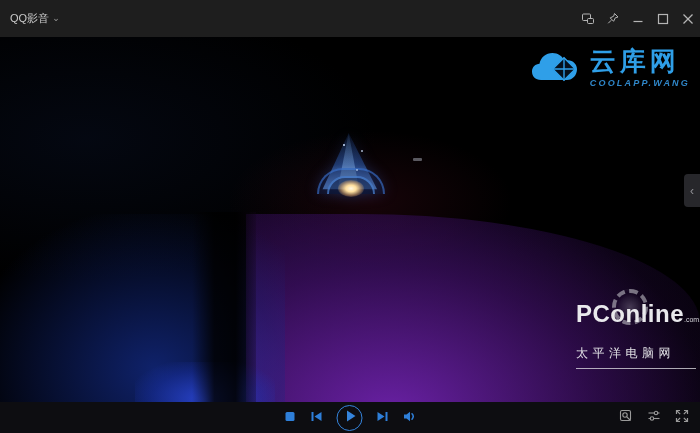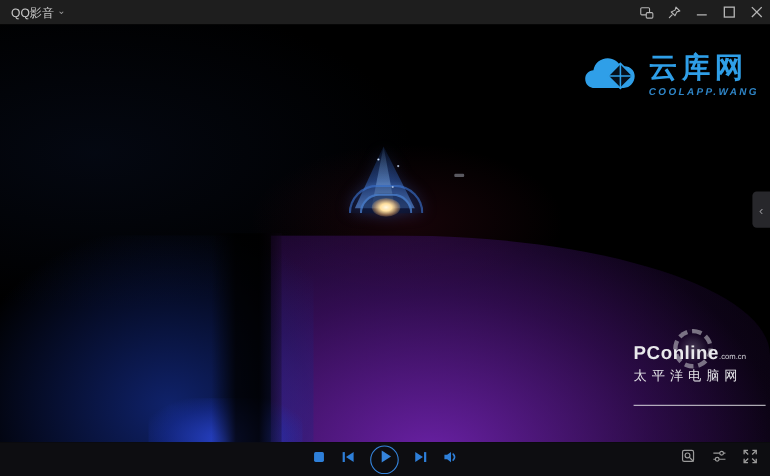--- a/index.html
+++ b/index.html
@@ -1,21 +1,21 @@
 <!DOCTYPE html>
 <html><head>
 <meta charset="utf-8">
 <style>
   * { margin:0; padding:0; box-sizing:border-box; }
   html,body { width:700px; height:433px; overflow:hidden; background:#000;
     font-family:"Liberation Sans", sans-serif; }
   .window { position:relative; width:700px; height:433px; background:#000; overflow:hidden; }
 
   
-  .titlebar { position:absolute; top:0; left:0; right:0; height:22px; background:#1e1e1e;
+  .titlebar { position:absolute; top:0; left:0; right:0; height:37px; background:#1e1e1e;
     display:flex; align-items:center; z-index:40; }
   .app-title { margin-left:10px; color:#c9c9c9; font-size:11px; display:flex; align-items:center; gap:3px; cursor:default; }
   .app-title .dd { font-size:9px; color:#9a9a9a; position:relative; top:-1px; }
   .tb-right { margin-left:auto; display:flex; height:100%; }
   .tb-btn { width:25px; height:100%; display:flex; align-items:center; justify-content:center; cursor:pointer; }
   .tb-btn svg { display:block; }
 
   
   .video { position:absolute; top:22px; left:0; right:0; bottom:31px; background:#000; overflow:hidden; cursor:pointer; }
   .layer { position:absolute; pointer-events:none; }
@@ -60,24 +60,24 @@
   .coolapp { position:absolute; top:26px; right:10px; display:flex; align-items:flex-start; gap:7px; z-index:20; pointer-events:none;text-align:center; }
   .coolapp-text { display:flex; flex-direction:column; align-items:flex-start; }
   .coolapp-title { color:#2f9fe8; font-size:26px; font-weight:bold; letter-spacing:4px; line-height:1.05; }
   .coolapp-sub { color:#2f86c8; font-size:9px; font-weight:bold; letter-spacing:2.2px; margin-top:3px;font-style:italic; }
 
   
   .pconline { position:absolute; right:4px; bottom:33px; z-index:20; pointer-events:none; width:120px; }
   .pc-gear { position:absolute; left:36px; top:-13px; width:36px; height:36px; border-radius:50%;
     border:4px dashed rgba(205,205,210,0.55); background:radial-gradient(circle, rgba(190,190,200,0.28), transparent 70%); }
   .pc-brand-row { position:relative; color:#e9e9ec; line-height:1; white-space:nowrap; }
-  .pc-brand { font-size:17px; font-weight:bold; letter-spacing:0.5px; }
+  .pc-brand { font-size:24px; font-weight:bold; letter-spacing:0.5px; }
   .pc-suffix { font-size:7px; color:#d5d5da; }
-  .pc-sub { position:relative; color:#e2e2e6; font-size:12px; letter-spacing:4.5px; margin-top:3px;
-    border-bottom:1px solid rgba(225,225,230,0.75); padding-bottom:18px; white-space:nowrap; }
+  .pc-sub { position:relative; color:#e2e2e6; font-size:12px; letter-spacing:4.5px; margin-top:19px;
+    border-bottom:1px solid rgba(225,225,230,0.75); padding-bottom:6px; white-space:nowrap; }
 
   
   .panel-toggle { position:absolute; right:0; top:174px; width:16px; height:33px; background:#27272b;
     border-radius:4px 0 0 4px; display:flex; align-items:center; justify-content:center; color:#909095;
     font-size:12px; z-index:25; cursor:pointer; }
 
   
   .controlbar { position:absolute; left:0; right:0; bottom:0; height:31px; background:#0d0d11; z-index:30; }
   .controls-center { position:absolute; left:50%; top:0; height:100%; transform:translateX(-50%);
     display:flex; align-items:center; gap:13px; }

